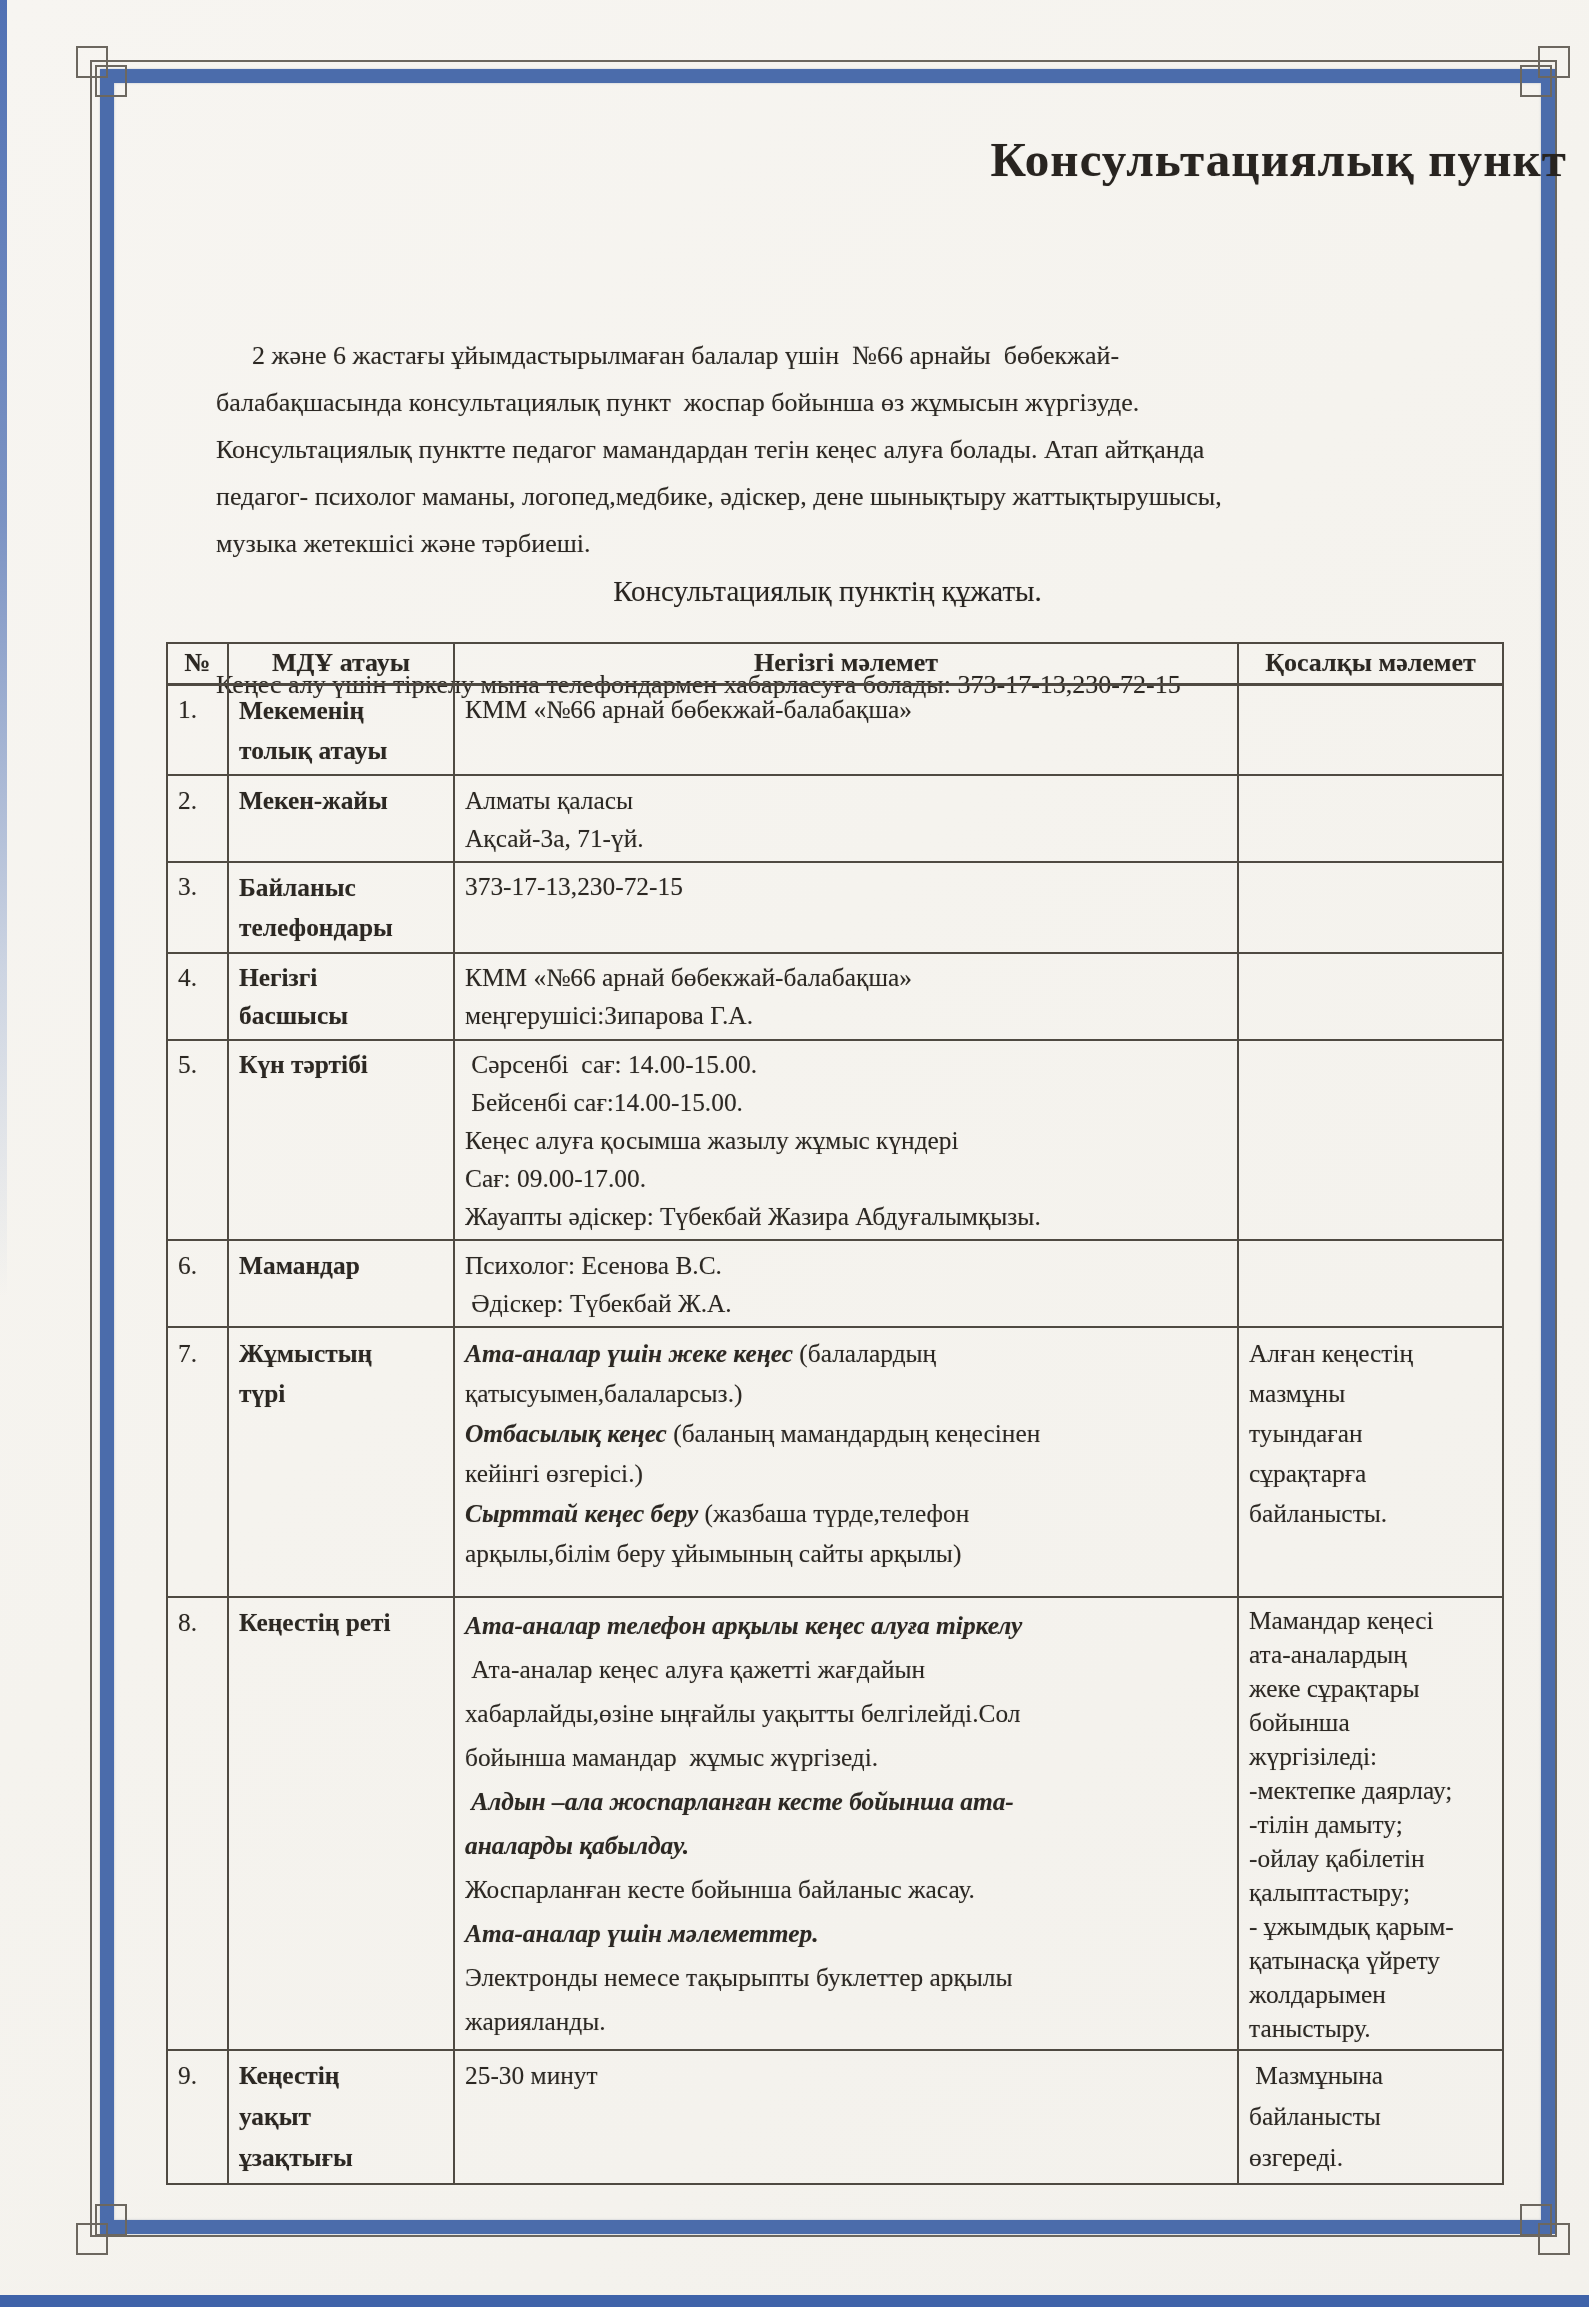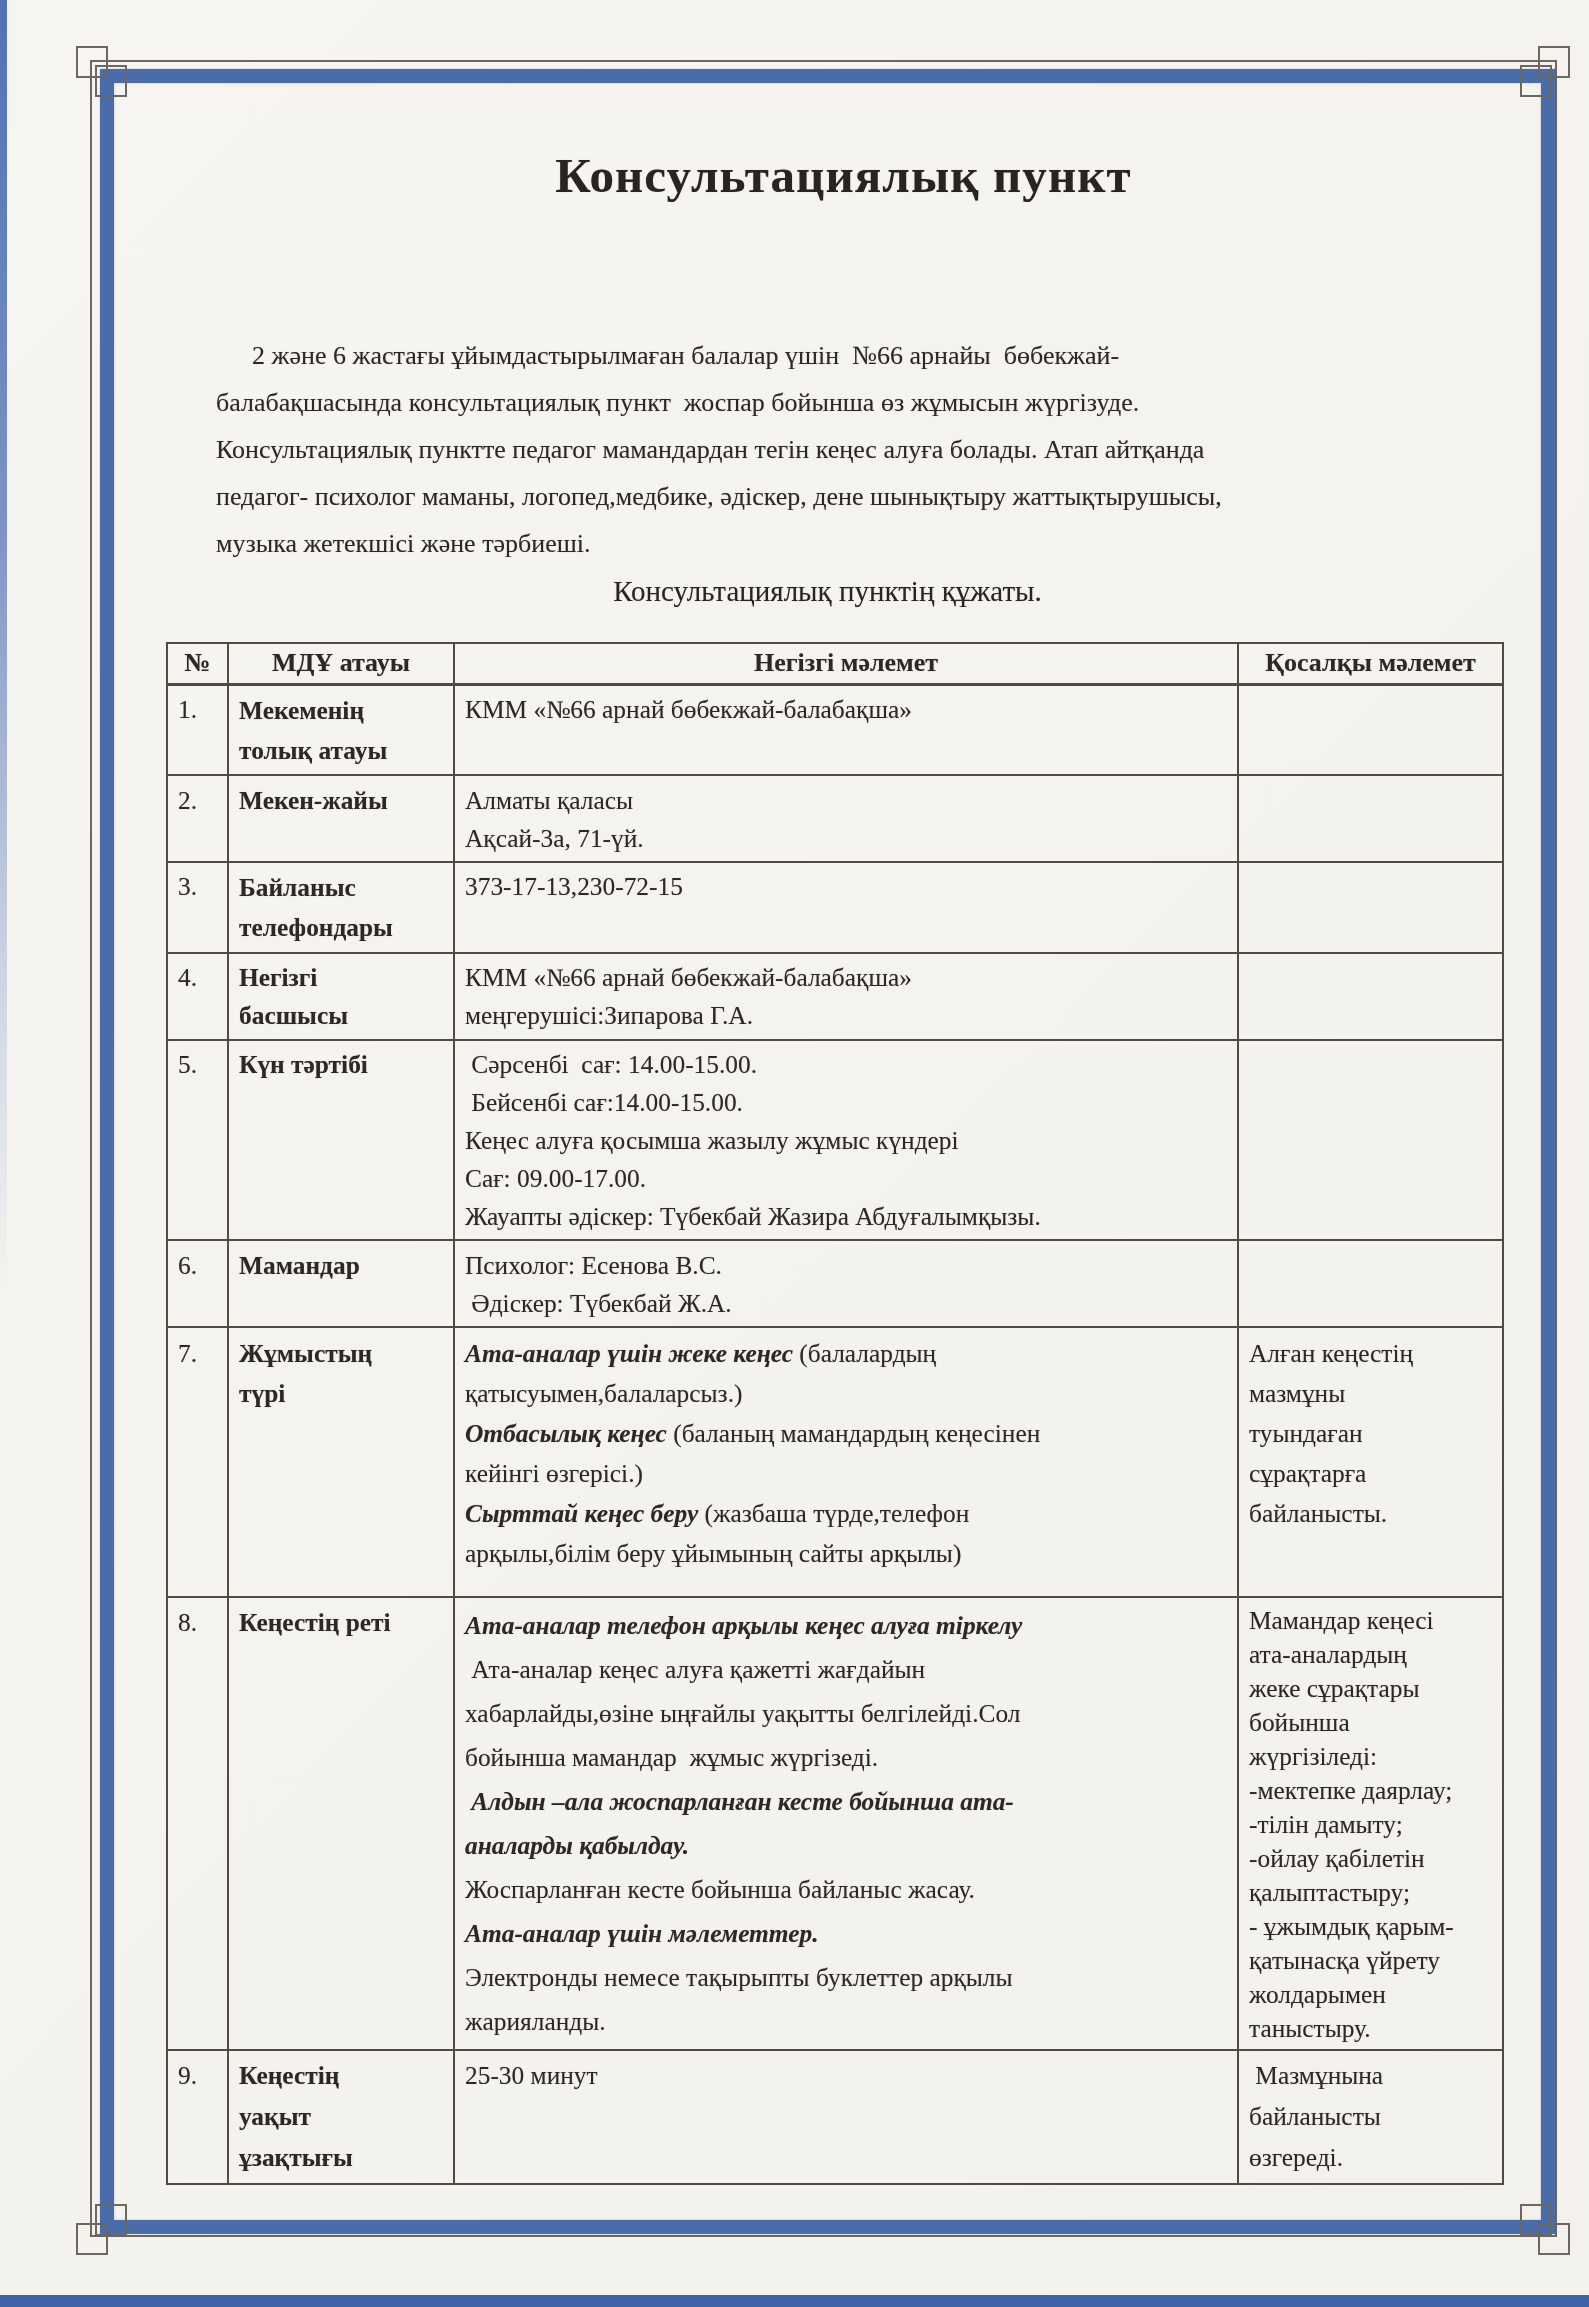--- a/index.html
+++ b/index.html
@@ -39,22 +39,22 @@
     border:2.8px solid #6c675f;background:transparent;
   }
   .k-tl-1{left:76px;top:46px;} .k-tl-2{left:95px;top:65px;}
   .k-tr-1{left:1538px;top:46px;} .k-tr-2{left:1520px;top:65px;}
   .k-bl-1{left:76px;top:2223px;} .k-bl-2{left:95px;top:2204px;}
   .k-br-1{left:1538px;top:2223px;} .k-br-2{left:1520px;top:2204px;}
 
   .scan-text{ text-shadow:0 0 1.1px rgba(46,42,36,0.28); }
 
   .title{
-    position:absolute;left:88px;top:131px;width:1479px;margin:16px;
-    text-align:center;font-size:49px;font-weight:bold;letter-spacing:1.1px;
+    position:absolute;left:88px;top:131px;width:1479px;margin:0;
+    text-align:right;font-size:49px;font-weight:bold;letter-spacing:1.1px;
     color:#282420;
   }
   .intro{
     position:absolute;left:216px;top:238px;width:1253px;
     font-size:26px;line-height:47px;white-space:pre;color:#2c2823;
   }
   .intro .iline{white-space:pre;}
   .intro .indent{padding-left:36px;}
   .subtitle{
     position:absolute;left:88px;top:575px;width:1479px;margin:0;
@@ -109,20 +109,21 @@
   <div class="knot k-tr-2"></div>
   <div class="knot k-bl-1"></div>
   <div class="knot k-bl-2"></div>
   <div class="knot k-br-1"></div>
   <div class="knot k-br-2"></div>
 
   <h1 class="title scan-text">Консультациялық пункт</h1>
 
   <div class="intro scan-text">
     <div id="introLines"><div class="iline indent">2 және 6 жастағы ұйымдастырылмаған балалар үшін  №66 арнайы  бөбекжай-</div><div class="iline">балабақшасында консультациялық пункт  жоспар бойынша өз жұмысын жүргізуде.</div><div class="iline">Консультациялық пунктте педагог мамандардан тегін кеңес алуға болады. Атап айтқанда</div><div class="iline">педагог- психолог маманы, логопед,медбике, әдіскер, дене шынықтыру жаттықтырушысы,</div><div class="iline">музыка жетекшісі және тәрбиеші.</div></div>
+    <div class="iline">Кеңес алу үшін тіркелу мына телефондармен хабарласуға болады: 373-17-13,230-72-15</div>
   </div>
 
   <h2 class="subtitle scan-text">Консультациялық пунктің құжаты.</h2>
 
   <table class="doc-table scan-text">
     <colgroup>
       <col style="width:61px">
         <col style="width:226px">
         <col style="width:784px">
         <col style="width:265px">

